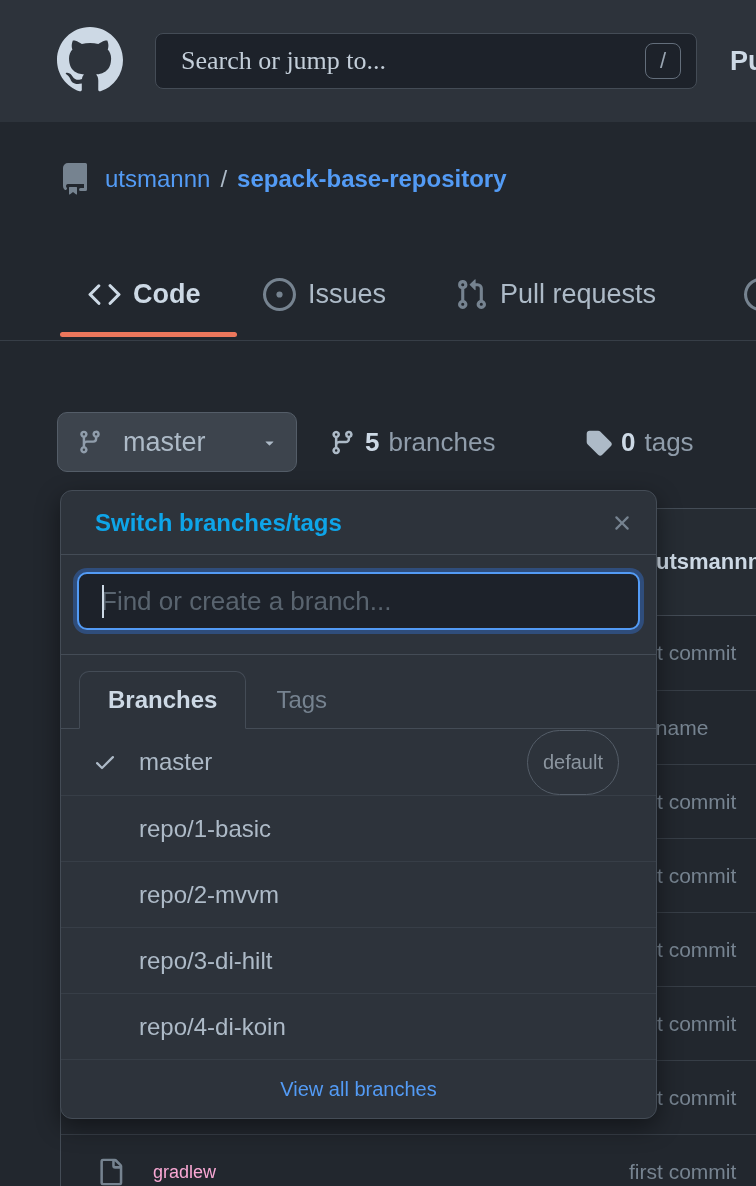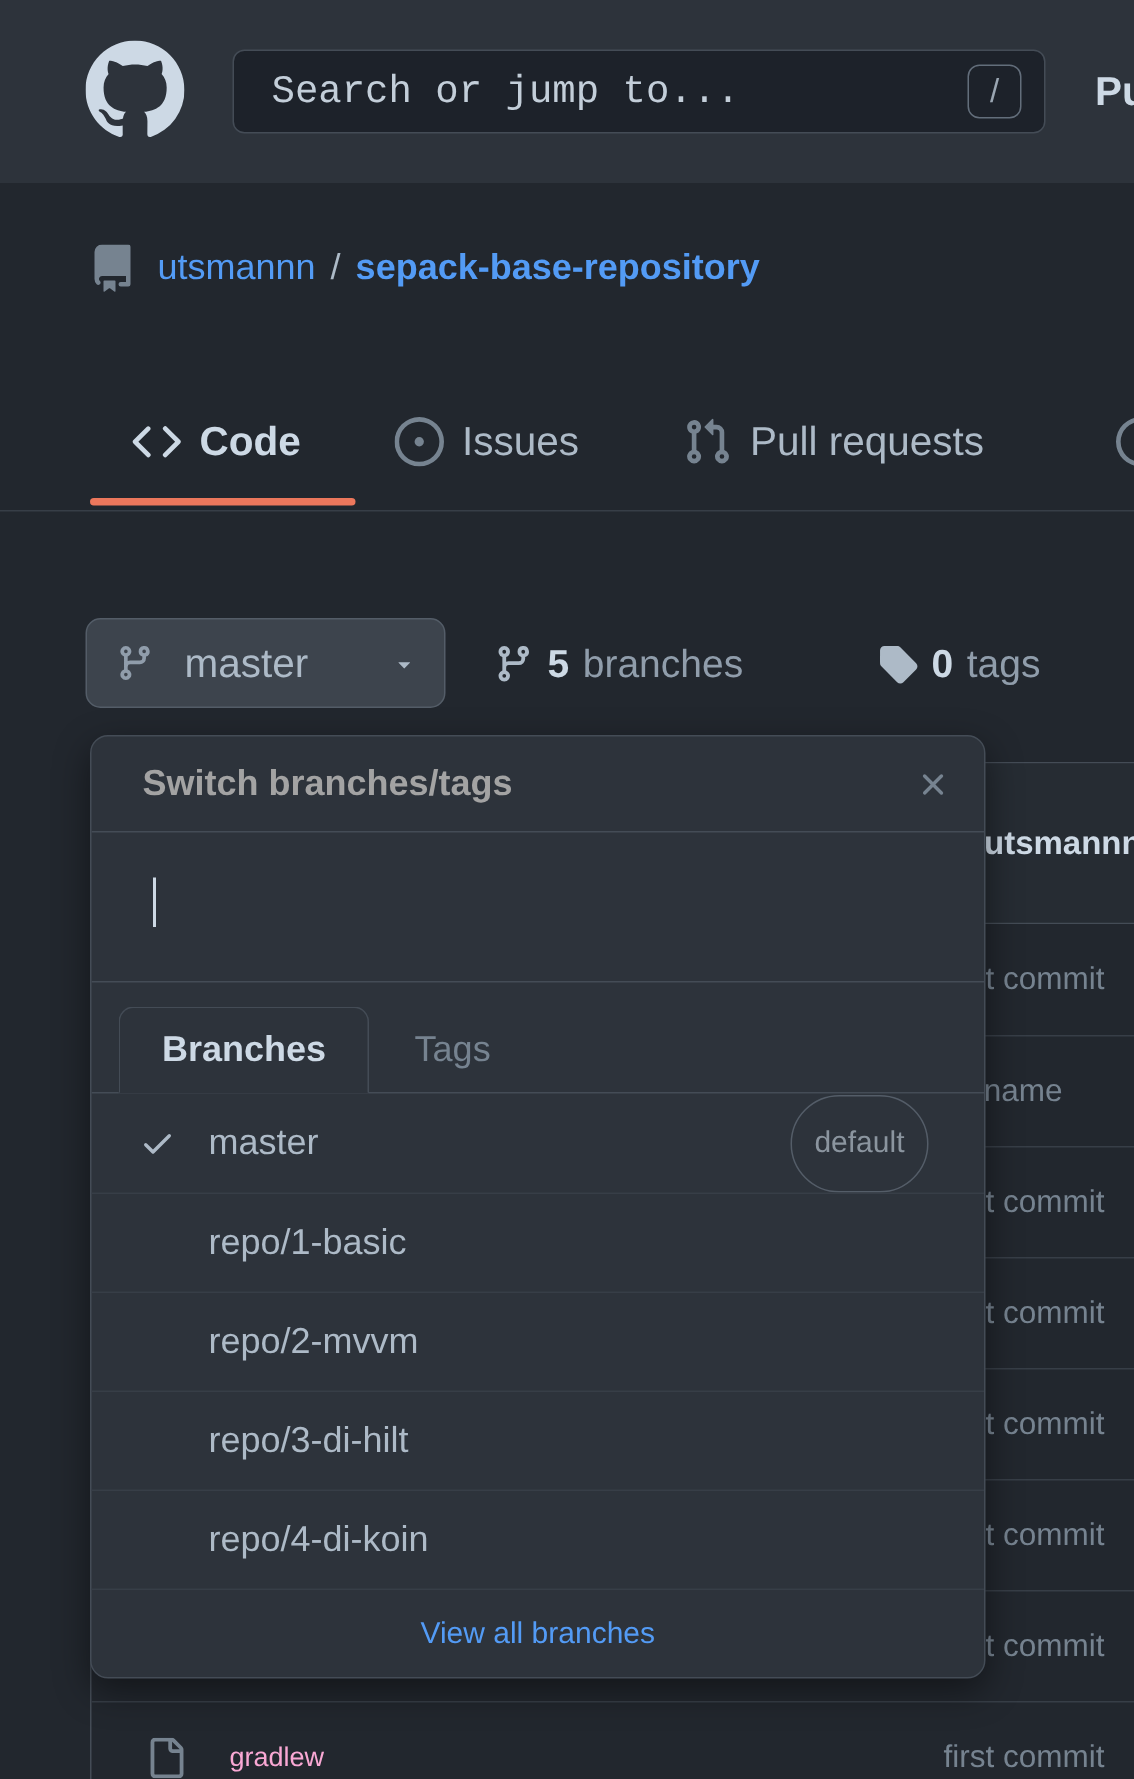--- a/index.html
+++ b/index.html
@@ -15,21 +15,21 @@
   .site-header{position:absolute;left:0;top:0;width:756px;height:122px;background:#2d333b;}
   .gh-logo{position:absolute;left:57px;top:27px;width:66px;height:66px;cursor:pointer;}
   .search-box{
     position:absolute;left:155px;top:33px;width:542px;height:56px;
     background:#1d222a;border:1px solid #444c56;border-radius:8px;box-sizing:border-box;
   }
   .search-input{
     position:absolute;left:0;top:0;width:100%;height:100%;
     background:transparent;border:none;outline:none;
     padding:0 60px 0 25px;box-sizing:border-box;
-    font-family:Liberation Mono, monospace;font-size:26px;color:#cdd9e5;
+    font-family:Liberation Serif, serif;font-size:26px;color:#cdd9e5;
   }
   .search-input::placeholder{color:#c3ced9;opacity:1;}
   .slash-badge{
     position:absolute;right:15px;top:9px;width:36px;height:36px;
     border:1px solid #636e7b;border-radius:8px;box-sizing:border-box;
     display:flex;align-items:center;justify-content:center;
     font-size:22px;color:#9aa6b2;
   }
   .header-nav-item{
     position:absolute;left:730px;top:46px;
@@ -89,21 +89,21 @@
   
   .branch-dialog{
     position:absolute;left:60px;top:490px;width:597px;height:629px;
     background:#2d333b;border:1px solid #444c56;border-radius:12px;box-sizing:border-box;
     box-shadow:0 8px 24px rgba(0,0,0,.45);overflow:hidden;z-index:10;
   }
   .bd-header{
     height:64px;border-bottom:1px solid #444c56;
     display:flex;align-items:center;padding:0 22px 0 34px;box-sizing:border-box;
   }
-  .bd-title{font-size:24px;font-weight:700;color:#a3a3a3;}
+  .bd-title{font-size:24px;font-weight:700;color:#0ea5e9;}
   .bd-close{margin-left:auto;cursor:pointer;}
   .bd-filter{height:100px;border-bottom:1px solid #444c56;box-sizing:border-box;position:relative;}
   .bd-input{
     position:absolute;left:16px;top:17px;width:563px;height:58px;
     background:#1d222a;border:2px solid #539bf5;border-radius:10px;box-sizing:border-box;
     box-shadow:0 0 0 4px rgba(49,98,176,.55);
     outline:none;padding:0 18px 0 22px;
     font-family:inherit;font-size:26px;color:#cdd9e5;
   }
   .bd-input::placeholder{color:#59646f;opacity:1;}
@@ -242,20 +242,21 @@
 </div>
 
 <div class="branch-dialog">
   <div class="bd-header">
     <span class="bd-title">Switch branches/tags</span>
     <svg class="bd-close" width="24" height="24" viewBox="0 0 16 16" fill="#768390">
       <path d="M3.72 3.72a.75.75 0 0 1 1.06 0L8 6.94l3.22-3.22a.75.75 0 1 1 1.06 1.06L9.06 8l3.22 3.22a.75.75 0 1 1-1.06 1.06L8 9.06l-3.22 3.22a.75.75 0 0 1-1.06-1.06L6.94 8 3.72 4.78a.75.75 0 0 1 0-1.06z"></path>
     </svg>
   </div>
   <div class="bd-filter">
+    <input class="bd-input" value="" placeholder="Find or create a branch..." style="">
     <div class="bd-caret"></div>
   </div>
   <div class="bd-tabs">
     <div class="bd-tab active">Branches</div>
     <div class="bd-tab">Tags</div>
   </div>
   <div class="bd-item">
     <svg class="bd-check" width="24" height="24" viewBox="0 0 16 16" fill="#adbac7">
       <path d="M13.78 4.22a.75.75 0 0 1 0 1.06l-7.25 7.25a.75.75 0 0 1-1.06 0L2.22 9.28a.75.75 0 0 1 1.06-1.06L6 10.94l6.72-6.72a.75.75 0 0 1 1.06 0z"></path>
     </svg>

